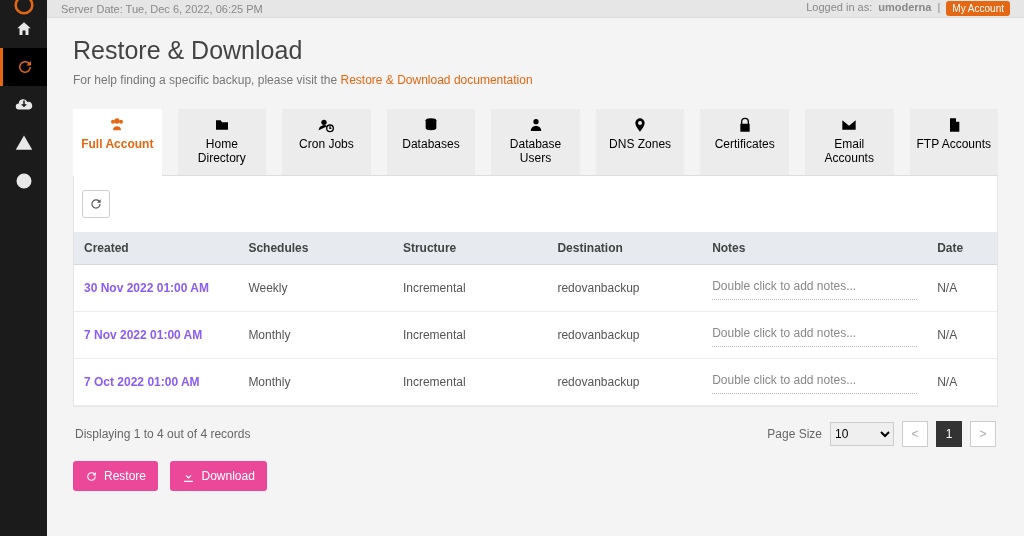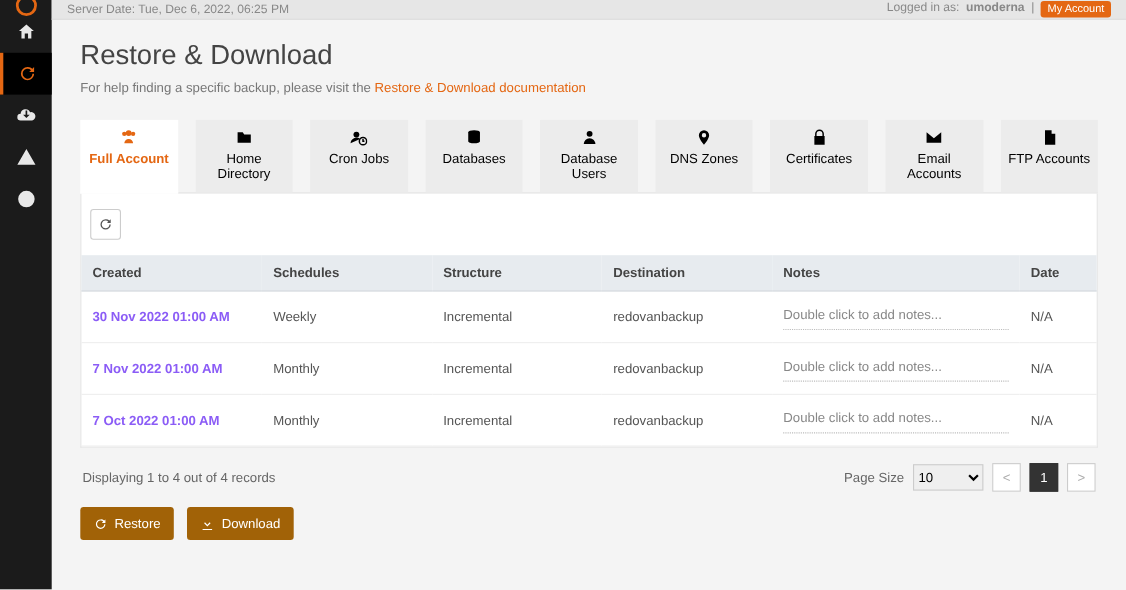--- a/index.html
+++ b/index.html
@@ -37,21 +37,21 @@
   tbody td { padding:11px 10px; border-bottom:1px solid #eee; color:#555; vertical-align:middle; }
   tbody td.created { font-weight:bold; color:#8b5cf6; }
   .notes-cell { color:#888; display:inline-block; width:205px; border-bottom:1px dotted #bbb; padding:3px 0 6px 0; cursor:text; }
 
   .footer-row { display:flex; justify-content:space-between; align-items:center; padding:14px 2px; font-size:12px; color:#666; }
   .pager { display:flex; align-items:center; gap:8px;justify-content:flex-end; }
   .pager select { height:24px; width:64px; border:1px solid #ccc; font-size:12px; }
   .pg-btn { width:26px; height:26px; border:1px solid #ccc; background:#fff; display:flex; align-items:center; justify-content:center; color:#aaa; cursor:pointer; }
   .pg-btn.active { background:#333; color:#fff; border-color:#333; }
 
-  .action-btn { display:inline-flex; align-items:center; gap:6px; background:#a16207; color:#fff; border:none; padding:8px 12px; border-radius:3px; font-size:12px; cursor:not-allowed; margin-right:8px; }
+  .action-btn { display:inline-flex; align-items:center; gap:6px; background:#ec4899; color:#fff; border:none; padding:8px 12px; border-radius:3px; font-size:12px; cursor:not-allowed; margin-right:8px; }
   .action-btn svg { width:13px; height:13px; fill:#fff; }
 </style>
 </head>
 <body>
 
 <div class="layout">
   <div class="sidebar">
     <div class="side-logo">
       <svg viewBox="0 0 24 24" width="20" height="20">
           <circle cx="12" cy="12" r="10" fill="none" stroke="#e46713" stroke-width="3"></circle>

